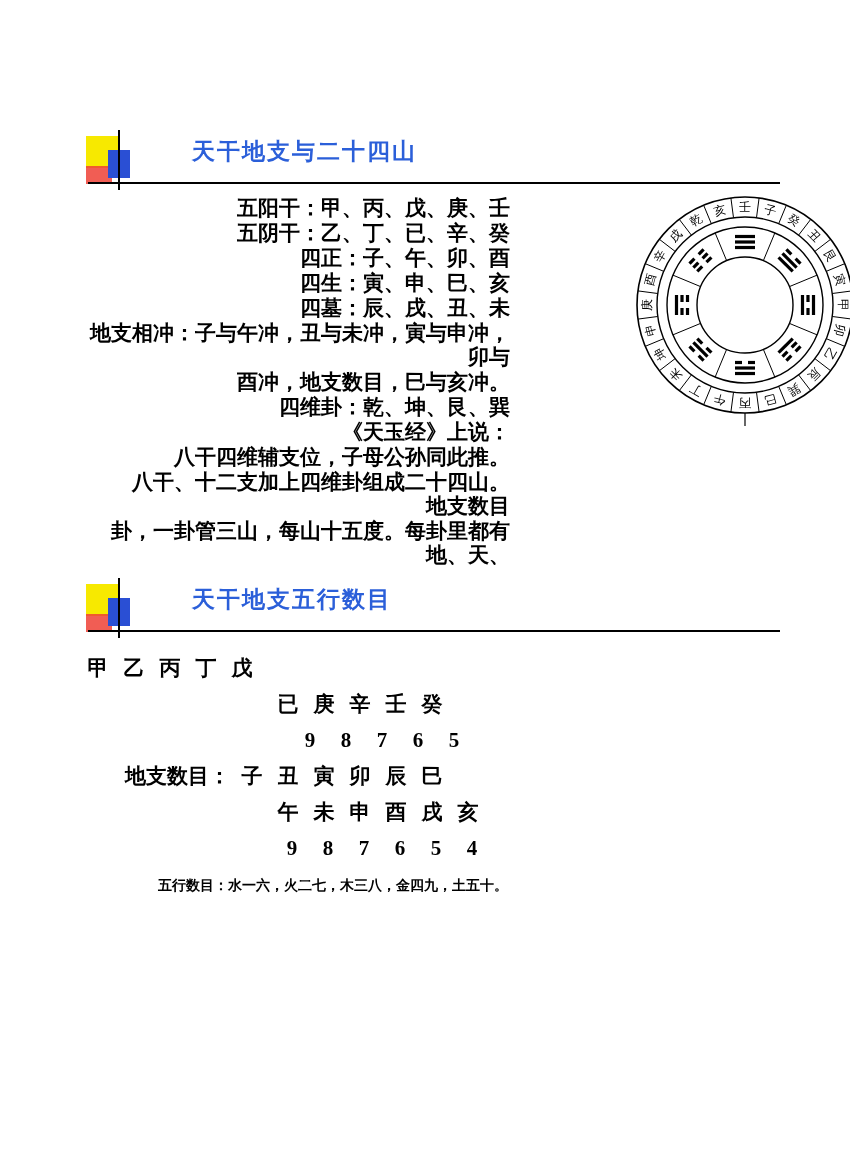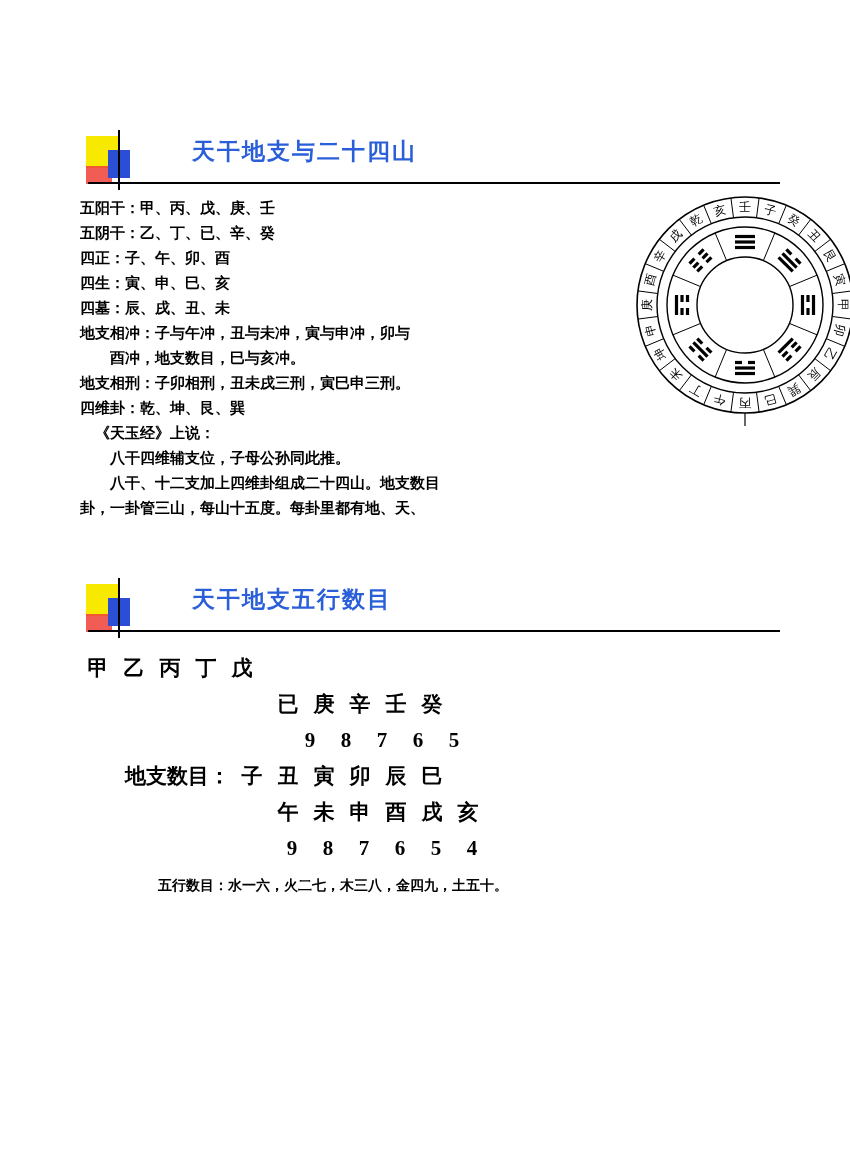--- a/index.html
+++ b/index.html
@@ -93,24 +93,25 @@
     left: 8px;
     top: 52px;
     width: 692px;
     height: 2px;
     background: #000;
   }
 
   .body-text {
     position: relative;
     margin-top: 4px;
-    font-size: 15px;
+    font-size: 21px;
     line-height: 24px;
     width: 430px;
     font-weight: bold;
+    text-align: right;
   }
   .body-text p {
     margin: 0 0 1px 0;
     text-indent: 0;
   }
   .body-text p.indent1 { text-indent: 1em; }
   .body-text p.indent2 { text-indent: 2em; }
 
   
   .wheel-wrap {
@@ -187,21 +188,20 @@
     </div>
 
     <div class="body-text">
       <p>五阳干：甲、丙、戊、庚、壬</p>
       <p>五阴干：乙、丁、已、辛、癸</p>
       <p>四正：子、午、卯、酉</p>
       <p>四生：寅、申、巳、亥</p>
       <p>四墓：辰、戌、丑、未</p>
       <p>地支相冲：子与午冲，丑与未冲，寅与申冲，卯与</p>
       <p class="indent2">酉冲，地支数目，巳与亥冲。</p>
-      <p>地支相刑：子卯相刑，丑未戌三刑，寅巳申三刑。</p>
       <p>四维卦：乾、坤、艮、巽</p>
       <p class="indent1">《天玉经》上说：</p>
       <p class="indent2">八干四维辅支位，子母公孙同此推。</p>
       <p class="indent2">八干、十二支加上四维卦组成二十四山。地支数目</p>
       <p>卦，一卦管三山，每山十五度。每卦里都有地、天、</p>
     </div>
 
     <div class="wheel-wrap">
       <svg width="220" height="260" viewBox="0 0 220 260">
         <g transform="translate(110,115)">

